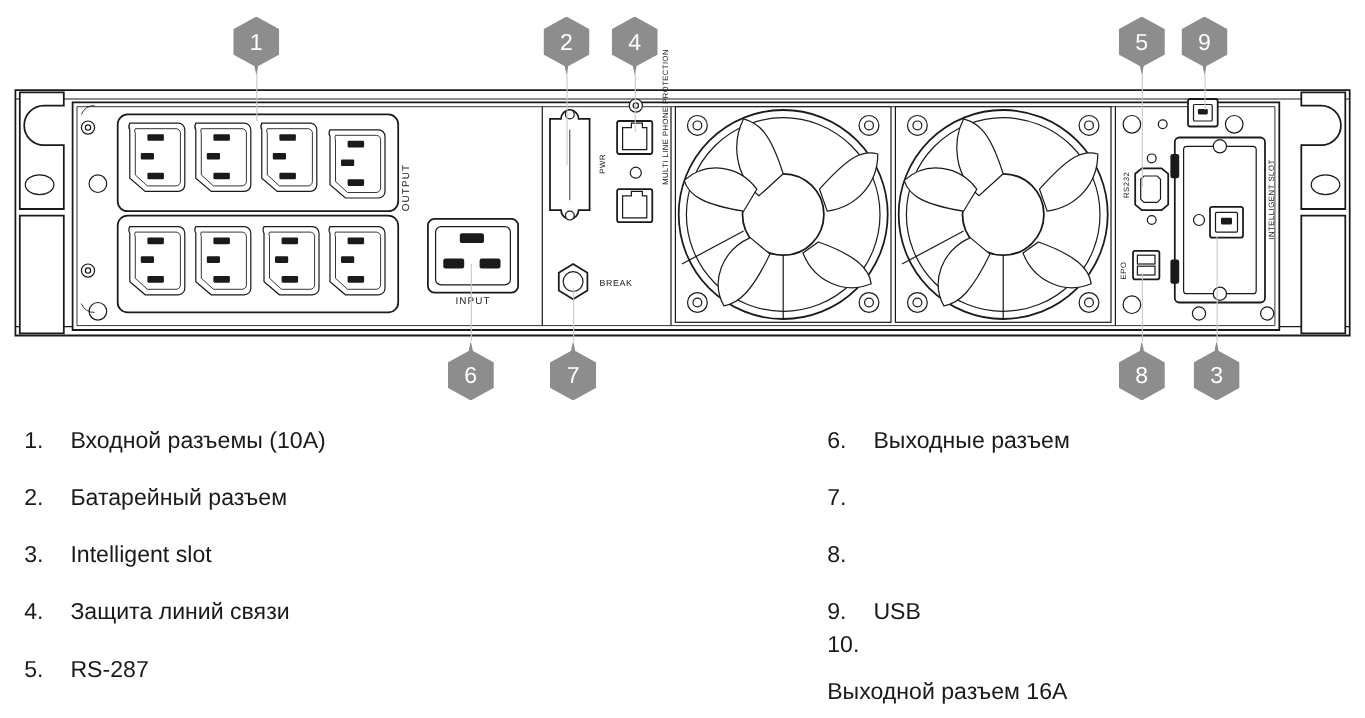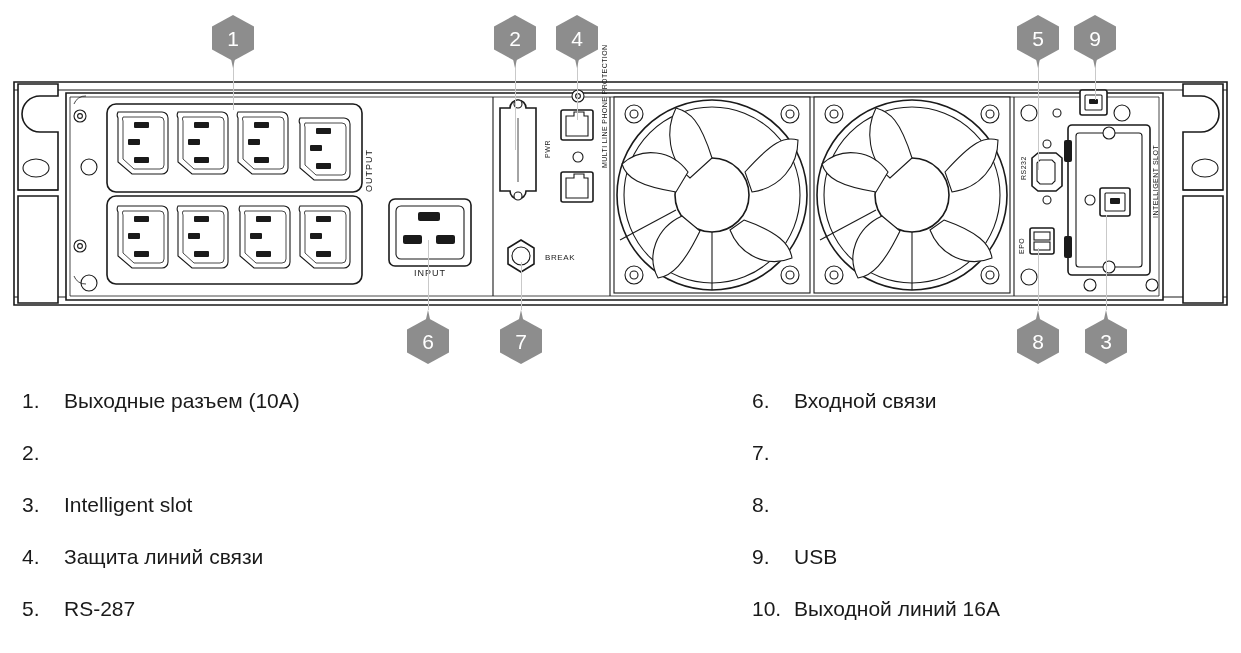--- a/index.html
+++ b/index.html
@@ -345,53 +345,54 @@
           <span>3</span>
         </div>
         <div class="tail"></div>
       </div>
     </div>
 
   <div class="legend">
     <div id="legend-left">
         <div class="lrow" style="left: 22px; top: 390px;">
           <span class="lnum" style="flex-basis: 42px; width: 42px;">1.</span>
-          <span class="ltxt">Выходные разъем (10А)</span>
+          <span class="ltxt">Входной разъемы (10А)</span>
         </div>
         <div class="lrow" style="left: 22px; top: 442px;">
           <span class="lnum" style="flex-basis: 42px; width: 42px;">2.</span>
+          <span class="ltxt">Батарейный разъем</span>
         </div>
         <div class="lrow" style="left: 22px; top: 494px;">
           <span class="lnum" style="flex-basis: 42px; width: 42px;">3.</span>
           <span class="ltxt">Intelligent slot</span>
         </div>
         <div class="lrow" style="left: 22px; top: 546px;">
           <span class="lnum" style="flex-basis: 42px; width: 42px;">4.</span>
           <span class="ltxt">Защита линий связи</span>
         </div>
         <div class="lrow" style="left: 22px; top: 598px;">
           <span class="lnum" style="flex-basis: 42px; width: 42px;">5.</span>
           <span class="ltxt">RS-287</span>
         </div>
       </div>
     <div id="legend-right">
         <div class="lrow" style="left: 752px; top: 390px;">
           <span class="lnum" style="flex-basis: 42px; width: 42px;">6.</span>
-          <span class="ltxt">Входной связи</span>
+          <span class="ltxt">Выходные разъем</span>
         </div>
         <div class="lrow" style="left: 752px; top: 442px;">
           <span class="lnum" style="flex-basis: 42px; width: 42px;">7.</span>
         </div>
         <div class="lrow" style="left: 752px; top: 494px;">
           <span class="lnum" style="flex-basis: 42px; width: 42px;">8.</span>
         </div>
         <div class="lrow" style="left: 752px; top: 546px;">
           <span class="lnum" style="flex-basis: 42px; width: 42px;">9.</span>
           <span class="ltxt">USB</span>
         </div>
-        <div class="lrow" style="left: 752px; top: 598px;">
+        <div class="lrow" style="left: 752px; top: 576px; flex-direction: column;">
           <span class="lnum" style="flex-basis: 42px; width: 42px;">10.</span>
-          <span class="ltxt">Выходной линий 16А</span>
+          <span class="ltxt">Выходной разъем 16А</span>
         </div>
       </div>
   </div>
 
 </div>
 
 </body></html>

